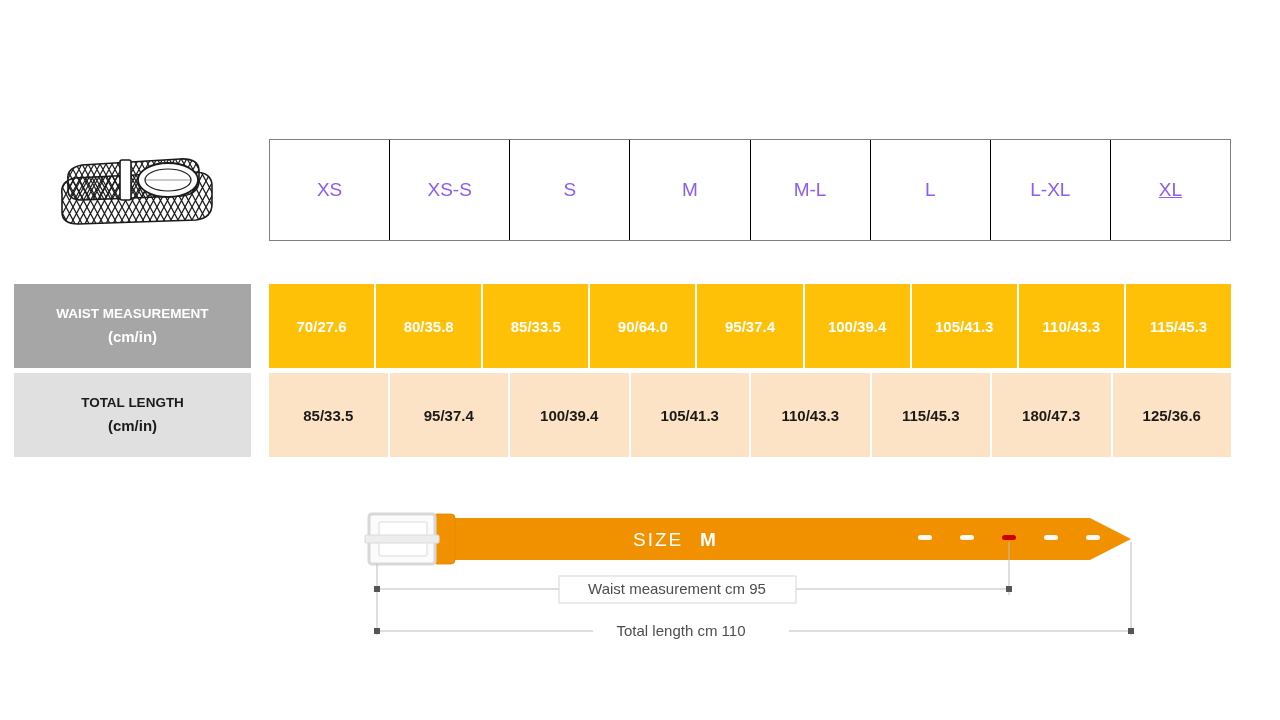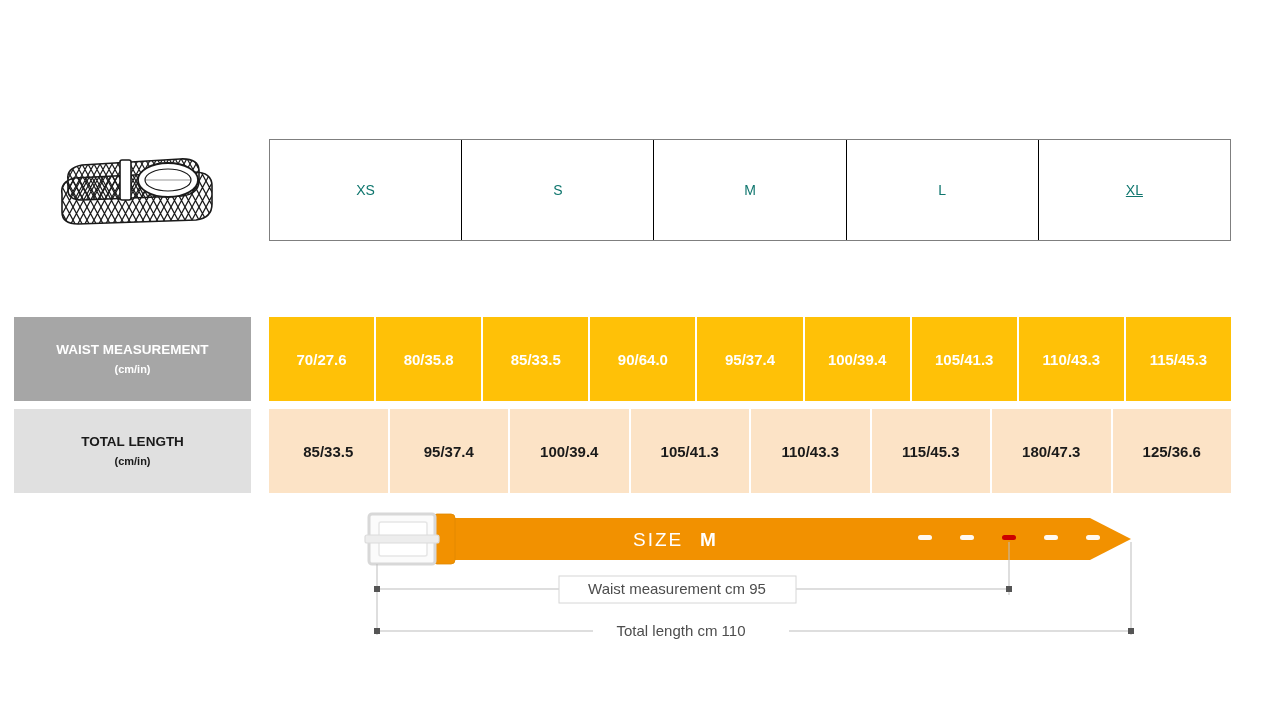--- a/index.html
+++ b/index.html
@@ -34,40 +34,40 @@
     display: flex;
     border: 1px solid #7f7f7f;
     box-sizing: border-box;
     background: #ffffff;
   }
   #size-header-table .hcell {
     flex: 1 1 0;
     display: flex;
     align-items: center;
     justify-content: center;
-    font-size: 14px;
-    color: #0f766e;
+    font-size: 19px;
+    color: #8b5cf6;
     border-right: 1px solid #000000;
     box-sizing: border-box;
   }
   #size-header-table .hcell:last-child {
     border-right: none;
     text-decoration: underline;
   }
 
   
   .measure-row {
     position: absolute;
     left: 14px;
     width: 1217px;
     height: 84px;
     display: flex;
   }
-  #row-waist  { top: 284px; margin-top: 33px; }
-  #row-length { top: 373px; margin-top: 36px; }
+  #row-waist  { top: 284px; }
+  #row-length { top: 373px; }
 
   .row-label {
     width: 237px;
     flex: 0 0 237px;
     display: flex;
     flex-direction: column;
     align-items: center;
     justify-content: center;
     font-size: 13.5px;
     font-weight: bold;
@@ -76,21 +76,21 @@
     box-sizing: border-box;
   }
   #row-waist .row-label {
     background: #a6a6a6;
     color: #ffffff;
   }
   #row-length .row-label {
     background: #e0e0e0;
     color: #1a1a1a;
   }
-  .row-label .unit { font-size: 11px; }
+  .row-label .unit { font-size: 15px; }
 
   .row-spacer {
     flex: 0 0 18px;
   }
 
   .row-cells {
     flex: 1 1 auto;
     display: flex;
   }
   .row-cells .dcell {
@@ -163,23 +163,26 @@
     <rect x="68" y="18" width="11" height="40" rx="2" fill="#ffffff" stroke="#1a1a1a" stroke-width="1.6"></rect>
 
     <ellipse cx="116" cy="38" rx="30" ry="17" fill="#ffffff" stroke="#1a1a1a" stroke-width="1.8"></ellipse>
     <ellipse cx="116" cy="38" rx="23" ry="11" fill="#ffffff" stroke="#1a1a1a" stroke-width="1.2"></ellipse>
     <path d="M93 38 L139 38" stroke="#1a1a1a" stroke-width="1.1" opacity="0.45"></path>
   </svg>
 </div>
 
 <div id="size-header-table">
   <div class="hcell">XS</div>
+  <div class="hcell">XS-S</div>
   <div class="hcell">S</div>
   <div class="hcell">M</div>
+  <div class="hcell">M-L</div>
   <div class="hcell">L</div>
+  <div class="hcell">L-XL</div>
   <div class="hcell">XL</div>
 </div>
 
 <div class="measure-row" id="row-waist">
   <div class="row-label">
     <span>WAIST MEASUREMENT</span>
     <span class="unit">(cm/in)</span>
   </div>
   <div class="row-spacer"></div>
   <div class="row-cells">

